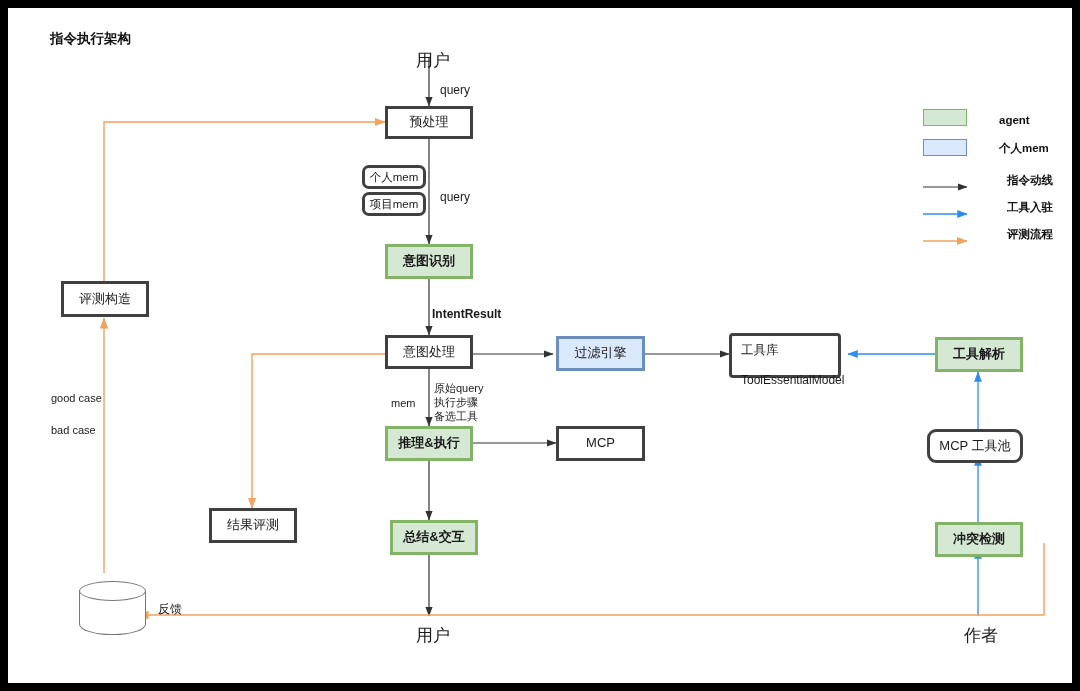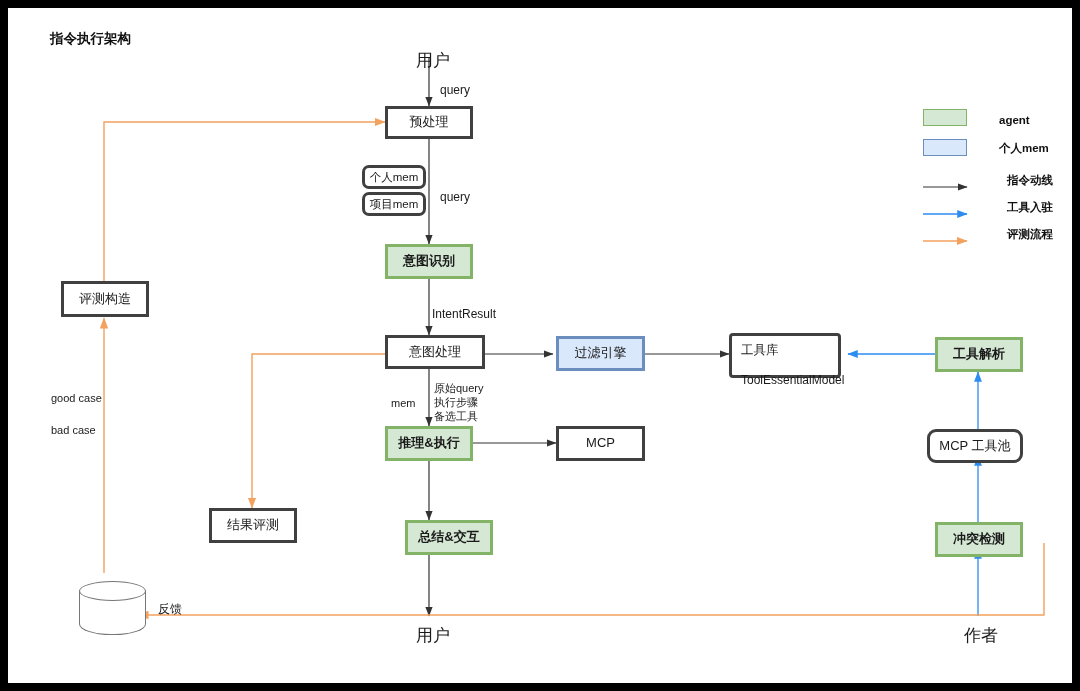--- a/index.html
+++ b/index.html
@@ -53,21 +53,21 @@
   .tool-lib .tl-sub { font-size: 12px; color: #1a1a1a; margin-top: 14px; }
 
   
   .tlabel {
     position: absolute;
     font-size: 12px;
     color: #1a1a1a;
     white-space: nowrap;
   }
   .tlabel.big { font-size: 17px; }
-  .tlabel.bold { font-weight: normal; }
+  .tlabel.bold { font-weight: bold; }
   .tlabel.small { font-size: 11px; }
   .tlabel.multi { white-space: normal; line-height: 1.25; }
 
   #title {
     position: absolute;
     left: 42px;
     top: 22px;
     font-size: 13.5px;
     font-weight: bold;
     color: #111111;
@@ -158,23 +158,23 @@
     </g>
   </svg>
 
   <div class="tlabel big" style="left:408px; top:41px;">用户</div>
   <div class="node" style="left:377px; top:98px; width:88px; height:33px;">预处理</div>
 
   <div class="node pill" style="left:354px; top:157px; width:64px; height:24px;">个人mem</div>
   <div class="node pill" style="left:354px; top:184px; width:64px; height:24px;">项目mem</div>
 
   <div class="node green" style="left:377px; top:236px; width:88px; height:35px;">意图识别</div>
-  <div class="node" style="left:377px; top:327px; width:100px; height:34px;">意图处理</div>
+  <div class="node" style="left:377px; top:327px; width:88px; height:34px;">意图处理</div>
   <div class="node green" style="left:377px; top:418px; width:88px; height:35px;">推理&amp;执行</div>
-  <div class="node green" style="left:397px; top:512px; width:88px; height:35px;">总结&amp;交互</div>
+  <div class="node green" style="left:382px; top:512px; width:88px; height:35px;">总结&amp;交互</div>
   <div class="tlabel big" style="left:408px; top:616px;">用户</div>
 
   <div class="node blue" style="left:548px; top:328px; width:89px; height:35px;">过滤引擎</div>
   <div class="node tool-lib" style="left:721px; top:325px; width:112px; height:45px;">
     <div class="tl-title">工具库</div>
     <div class="tl-sub">ToolEssentialModel</div>
   </div>
   <div class="node" style="left:548px; top:418px; width:89px; height:35px;">MCP</div>
 
   <div class="node green" style="left:927px; top:329px; width:88px; height:35px;">工具解析</div>

